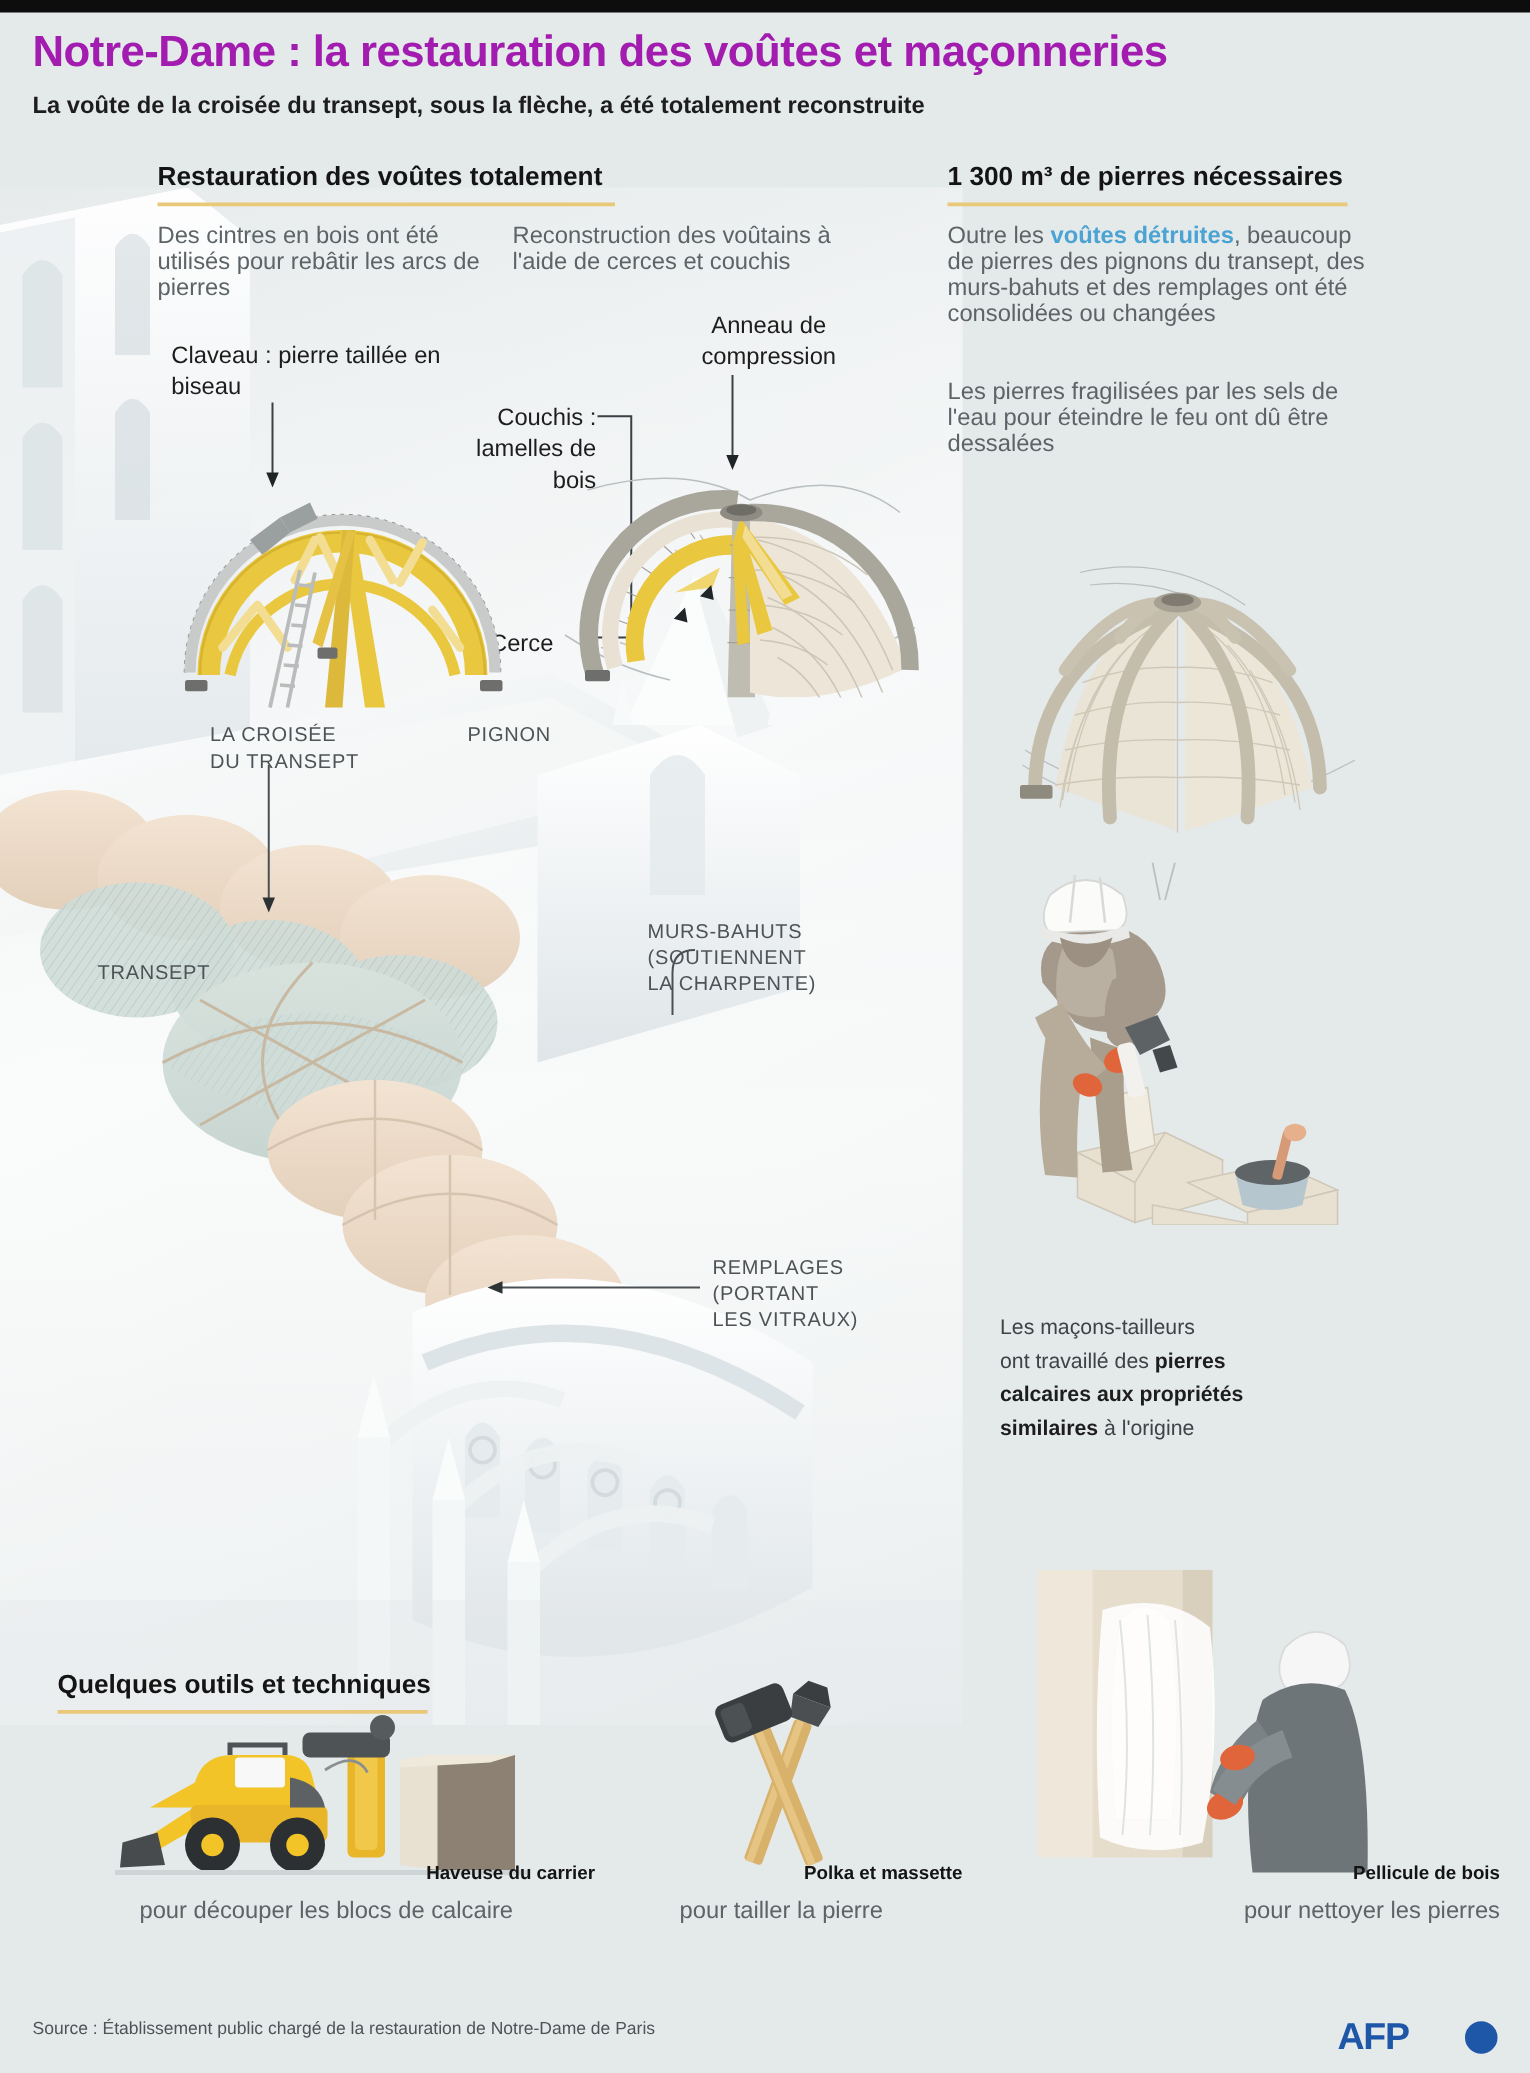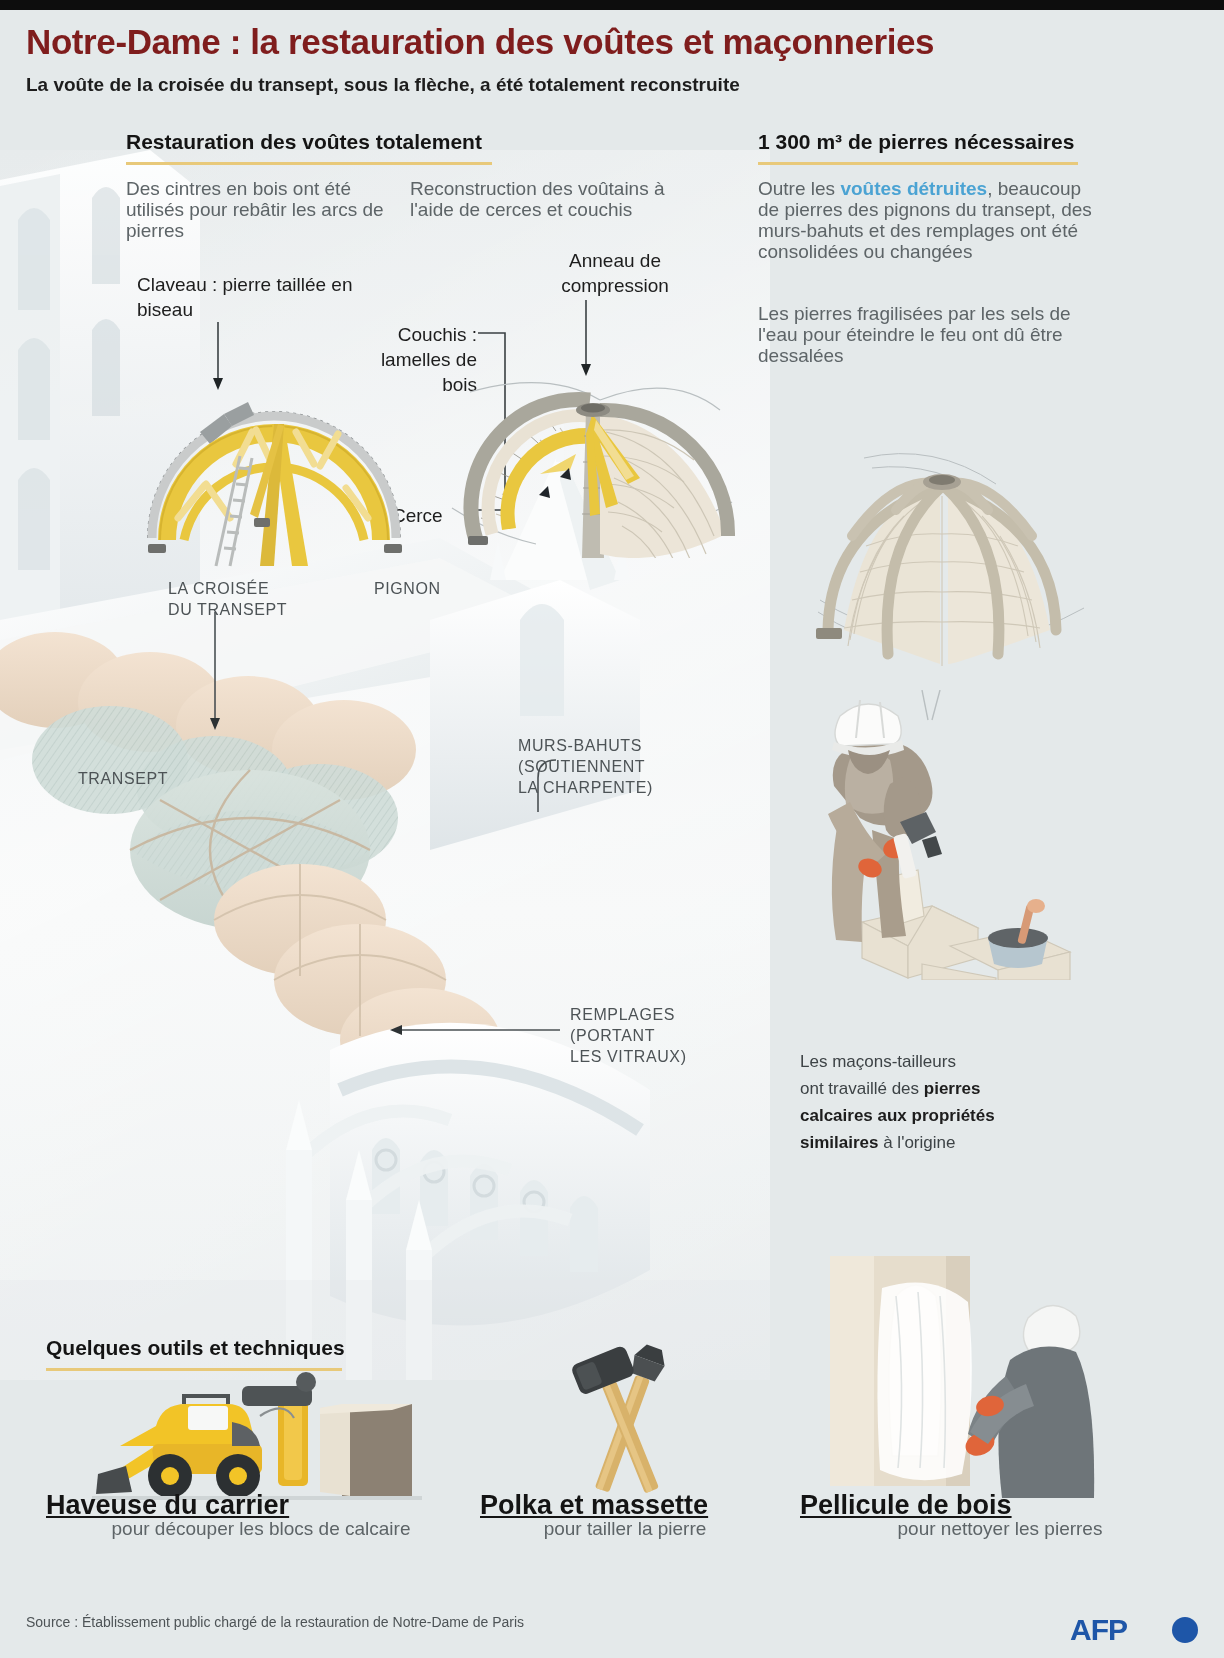--- a/index.html
+++ b/index.html
@@ -8,21 +8,21 @@
     background:#e4e9ea;
     font-family:"Liberation Sans", sans-serif;
     color:#2b2b2b;
     position:relative;
     overflow:hidden;
   }
   .topbar { position:absolute; left:0; top:0; width:1224px; height:10px; background:#0d0d0d; }
 
   .title {
     position:absolute; left:26px; top:22px; width:1120px;
-    font-size:35px; font-weight:bold; letter-spacing:-0.4px; color:#7f1d1d;
+    font-size:35px; font-weight:bold; letter-spacing:-0.4px; color:#a21caf;
   }
   .subtitle {
     position:absolute; left:26px; top:74px; width:1120px;
     font-size:19px; font-weight:bold; color:#1d1d1d;
   }
 
   
   .sec-head { position:absolute; font-size:21px; font-weight:bold; color:#141414; }
   .sec-rule { position:absolute; height:3px; background:#e8c97a; }
 
@@ -37,21 +37,21 @@
   .layer { position:absolute; left:0; top:0; width:1224px; height:1658px; pointer-events:none; }
 
   
   .cathedral {
     position:absolute; left:0; top:150px; width:770px; height:1230px;
     background:
       linear-gradient(155deg, rgba(255,255,255,.0) 0%, rgba(255,255,255,.55) 45%, rgba(255,255,255,.0) 100%),
       linear-gradient(to bottom, #e7ebec 0%, #eef1f2 30%, #f4f6f6 62%, #e9edee 100%);
   }
 
-  .tool-name { position:absolute; font-size:27px; font-weight:bold; color:#141414; text-align:left;text-decoration:underline; }
+  .tool-name { position:absolute; font-size:15px; font-weight:bold; color:#141414; text-align:right; }
   .tool-sub  { position:absolute; font-size:19px; color:#5d6467; text-align:center; }
 
   .source { position:absolute; left:26px; top:1614px; font-size:14px; color:#4d5356; }
   .afp {
     position:absolute; right:26px; top:1600px; width:128px; height:36px;
     color:#1e56a8; font-weight:bold; font-size:30px; letter-spacing:-1px;
     display:flex; align-items:center; justify-content:space-between;margin-top:12px;
   }
   .afp .dot { width:26px; height:26px; border-radius:50%; background:#1e56a8; margin-left:3px; }
 </style>
@@ -574,19 +574,19 @@
   <g>
     <path d="M198,62 q24,-24 48,-2 q10,24 -6,34 l-40,2 q-12,-14 -2,-34 z" fill="#f5f6f5" stroke="#d9dbd9" stroke-width="1.4"></path>
     <path d="M180,104 q30,-22 66,-8 q20,40 18,146 l-92,0 q-10,-88 8,-138 z" fill="#6e7579"></path>
     <path d="M176,120 q-30,24 -38,58 l22,14 q18,-34 34,-44 z" fill="#7b8286"></path>
     <ellipse cx="150" cy="188" rx="15" ry="11" fill="#e0653a" transform="rotate(-24 150 188)"></ellipse>
     <path d="M196,128 q-40,16 -56,48 l18,12 q20,-30 46,-38 z" fill="#868d91"></path>
     <ellipse cx="160" cy="150" rx="14" ry="10" fill="#e0653a" transform="rotate(-12 160 150)"></ellipse>
   </g>
 </svg>
 <div class="tool-name" style="left:800px; top:1490px; width:400px;">Pellicule de bois</div>
-<div class="tool-sub" style="left:800px; top:1518px; width:400px;">pour nettoyer les pierres</div>
+<div class="tool-sub" style="left:800px; top:1518px; width:400px;text-align:right;">pour nettoyer les pierres</div>
 
 <div class="source">Source : Établissement public chargé de la restauration de Notre-Dame de Paris</div>
 <div class="afp">
   <span>AFP</span>
   <span class="dot"></span>
 </div>
 
 </body></html>

